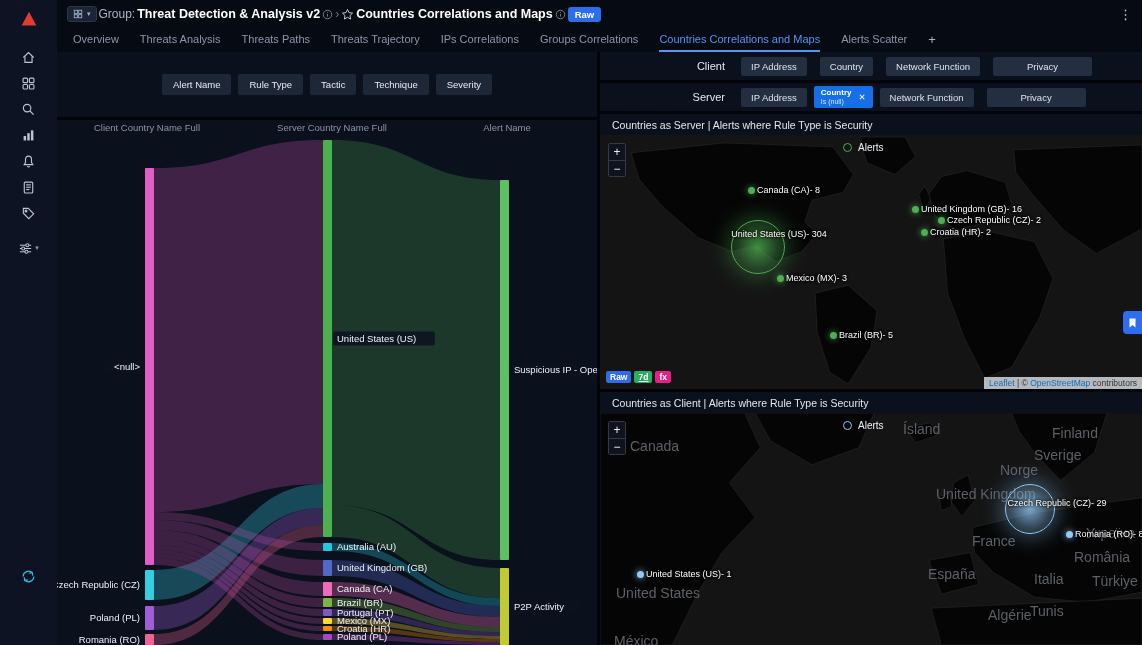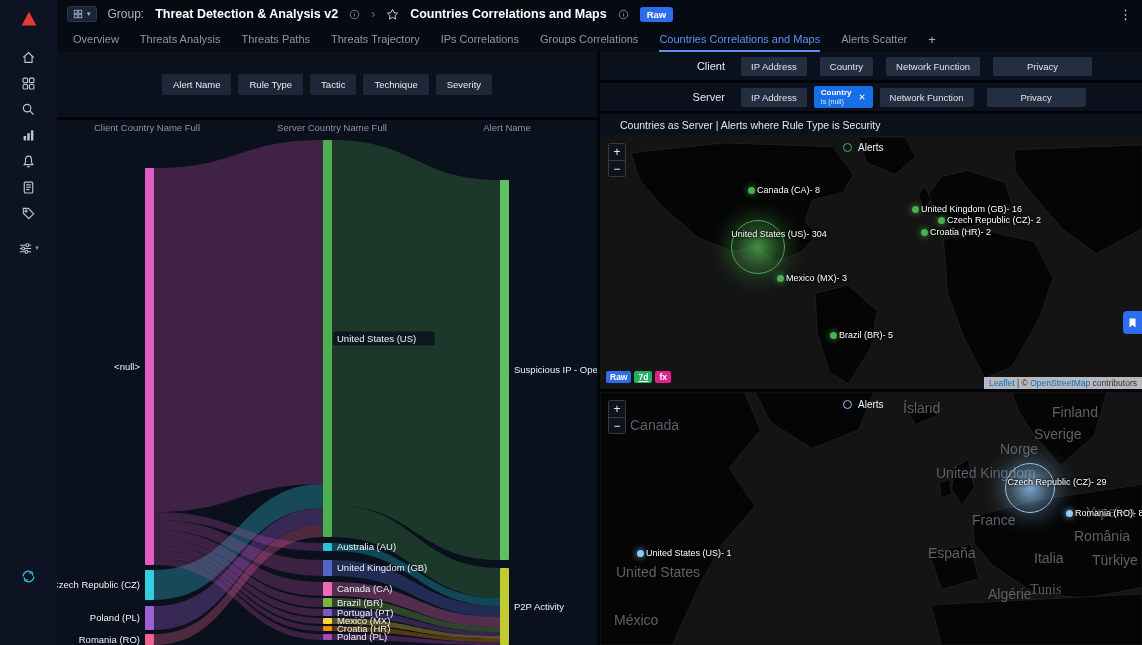--- a/index.html
+++ b/index.html
@@ -10,21 +10,21 @@
   
   .sidebar{width:57px;background:#0d1322;display:flex;flex-direction:column;align-items:center;flex-shrink:0;padding-top:8px}
   .logo{margin-bottom:10px;cursor:pointer}
   .side-icon{width:40px;height:26px;display:flex;align-items:center;justify-content:center;color:#bcc5d4;cursor:pointer}
   .side-filters{margin-top:9px;gap:2px;color:#bcc5d4}
   .side-filters .chev{font-size:7px;color:#8d97a9}
   .side-bottom{margin-top:auto;margin-bottom:56px}
 
   
   .main{flex:1;display:flex;flex-direction:column;min-width:0}
-  .header{height:28px;background:#060a13;display:flex;align-items:center;gap:11px;padding:0 10px;flex-shrink:0}
+  .header{height:28px;background:#060a13;display:flex;align-items:center;gap:2px;padding:0 10px;flex-shrink:0}
   .hdr-iconbox{display:flex;align-items:center;gap:4px;background:#1b2434;border:1px solid #2b3648;border-radius:3px;padding:2px 5px;color:#9fb0c8;cursor:pointer}
   .hdr-iconbox .chev{font-size:7px}
   .group-label{color:#aeb6c4;font-size:12px}
   .group-name{color:#fff;font-size:12.5px;font-weight:bold;cursor:pointer}
   .info-icon{display:flex;color:#8b94a6;cursor:pointer}
   .crumb{color:#6b7485;font-size:12px}
   .star{display:flex;cursor:pointer}
   .page-title{color:#fff;font-size:12.5px;font-weight:bold}
   .raw-badge{background:#2d6ceb;color:#fff;font-size:9.5px;font-weight:bold;padding:2px 7px;border-radius:3px}
   .kebab{margin-left:auto;color:#cdd4e0;font-size:13px;cursor:pointer}
@@ -56,21 +56,21 @@
   .rbtn.wide{padding:4px 34px}
   .chip{display:flex;align-items:center;background:#176fe8;border-radius:2px;padding:2px 7px;gap:7px;cursor:pointer}
   .chip-text{display:flex;flex-direction:column;line-height:1.15}
   .chip-title{color:#fff;font-size:8px;font-weight:bold}
   .chip-sub{color:#d7e6ff;font-size:7px}
   .chip-x{color:#fff;font-size:8.5px}
 
   .map-card{display:flex;flex-direction:column;overflow:hidden}
   .map-card.m1{height:275px;flex-shrink:0}
   .map-card.m2{flex:1}
-  .map-title{padding:5px 20px 4px;color:#e2e7ee;font-size:10.5px;flex-shrink:0}
+  .map-title{padding:5px 12px 4px;color:#e2e7ee;font-size:10.5px;flex-shrink:0}
   .map{position:relative;flex:1;background:#141414;overflow:hidden}
   .land{position:absolute;inset:0;width:100%;height:100%}
   .zoomctl{position:absolute;left:8px;top:8px;width:18px;border:1px solid #343a45;border-radius:2px;overflow:hidden;z-index:7}
   .zbtn{height:16px;background:#0e131d;color:#e8ecf2;display:flex;align-items:center;justify-content:center;font-size:12px;cursor:pointer}
   .zbtn + .zbtn{border-top:1px solid #343a45}
   .legend{position:absolute;left:243px;top:7px;display:flex;align-items:center;gap:6px;z-index:7}
   .legend-circle{width:9px;height:9px;border-radius:50%;border:1.5px solid #9fb3c8}
   .legend-text{color:#eef1f6;font-size:10px}
   .dot{position:absolute;width:7px;height:7px;border-radius:50%;z-index:4}
   .bigpt{position:absolute;border-radius:50%;z-index:3}
@@ -359,20 +359,21 @@
               <div class="dot" style="left: 321px; top: 94px; background: rgb(76, 175, 80); box-shadow: rgba(76, 175, 80, 0.6) 0px 0px 6px 1px;"></div>
               <div class="ptlabel" style="left: 330px; top: 92px;">Croatia (HR)- 2</div>
               <div class="dot" style="left: 177px; top: 140px; background: rgb(76, 175, 80); box-shadow: rgba(76, 175, 80, 0.6) 0px 0px 6px 1px;"></div>
               <div class="ptlabel" style="left: 186px; top: 138px;">Mexico (MX)- 3</div>
               <div class="dot" style="left: 230px; top: 197px; background: rgb(76, 175, 80); box-shadow: rgba(76, 175, 80, 0.6) 0px 0px 6px 1px;"></div>
               <div class="ptlabel" style="left: 239px; top: 195px;">Brazil (BR)- 5</div>
             </div>
         </div>
 
         <div class="card map-card m2">
+          <div class="map-title">Countries as Client | Alerts where Rule Type is Security</div>
           <div class="map" id="map2">
             <svg class="land" viewBox="0 0 524 233" preserveAspectRatio="none">
               <rect x="0" y="0" width="524" height="233" fill="#141414"></rect>
               <g fill="#050505" stroke="#272727" stroke-width="0.6">
                 <path d="M0,0 L140,0 L155,35 L125,70 L150,105 L118,140 L95,180 L70,233 L0,233 Z"></path>
                 <path d="M150,0 L265,0 L250,35 L205,52 L165,28 Z"></path>
                 <path d="M295,14 L320,10 L326,22 L305,30 Z"></path>
                 <path d="M398,0 L490,0 L478,40 L445,68 L420,40 L405,18 Z"></path>
                 <path d="M342,70 L356,62 L362,88 L350,104 L340,90 Z"></path>
                 <path d="M328,84 L338,80 L340,94 L330,98 Z"></path>
@@ -403,21 +404,21 @@
               <div class="geolabel" style="left: 434px; top: 34px;">Sverige</div>
               <div class="geolabel" style="left: 452px; top: 12px;">Finland</div>
               <div class="geolabel" style="left: 336px; top: 73px;">United Kingdom</div>
               <div class="geolabel" style="left: 372px; top: 120px;">France</div>
               <div class="geolabel" style="left: 328px; top: 153px;">España</div>
               <div class="geolabel" style="left: 434px; top: 158px;">Italia</div>
               <div class="geolabel" style="left: 486px; top: 106px; margin-top: 6px;">Україна</div>
               <div class="geolabel" style="left: 474px; top: 136px;">România</div>
               <div class="geolabel" style="left: 492px; top: 160px;">Türkiye</div>
               <div class="geolabel" style="left: 388px; top: 194px;">Algérie</div>
-              <div class="geolabel" style="left: 430px; top: 190px; font-family: Liberation Serif, serif;">Tunis</div>
+              <div class="geolabel" style="left: 430px; top: 190px;">Tunis</div>
             </div>
         </div>
       </section>
     </div>
   </div>
 
   <div class="bookmark">
     <svg width="9" height="12" viewBox="0 0 12 14">
         <path d="M2 1 H10 V13 L6 9.8 2 13 Z" fill="#fff"></path>
       </svg>

